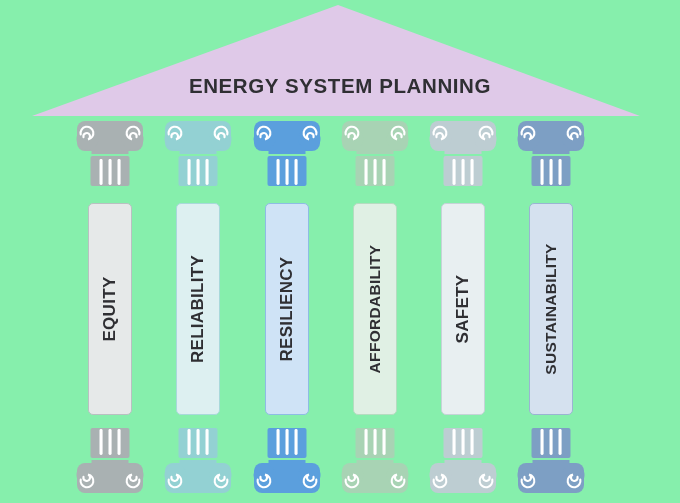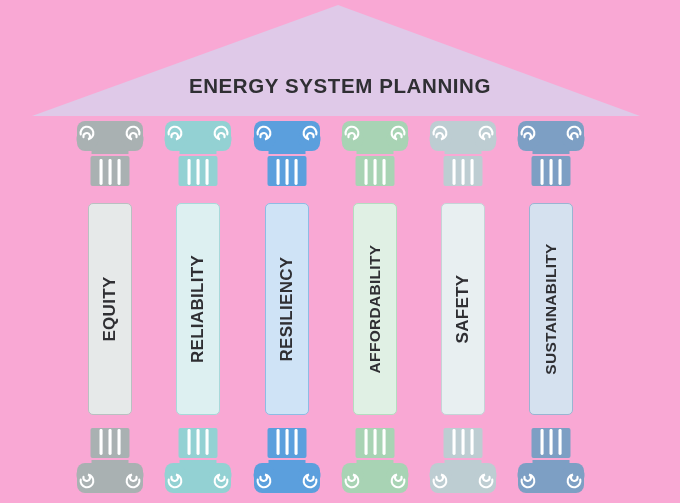--- a/index.html
+++ b/index.html
@@ -8,21 +8,21 @@
     padding: 0;
     background: #ffffff;
   }
   body {
     font-family: "Liberation Sans", sans-serif;
   }
   #stage {
     position: relative;
     width: 680px;
     height: 503px;
-    background: #f9a8d4;
+    background: #86efac;
     overflow: hidden;
   }
 
   
   #pediment-wrap {
     position: absolute;
     left: 0;
     top: 0;
     width: 680px;
     height: 120px;

